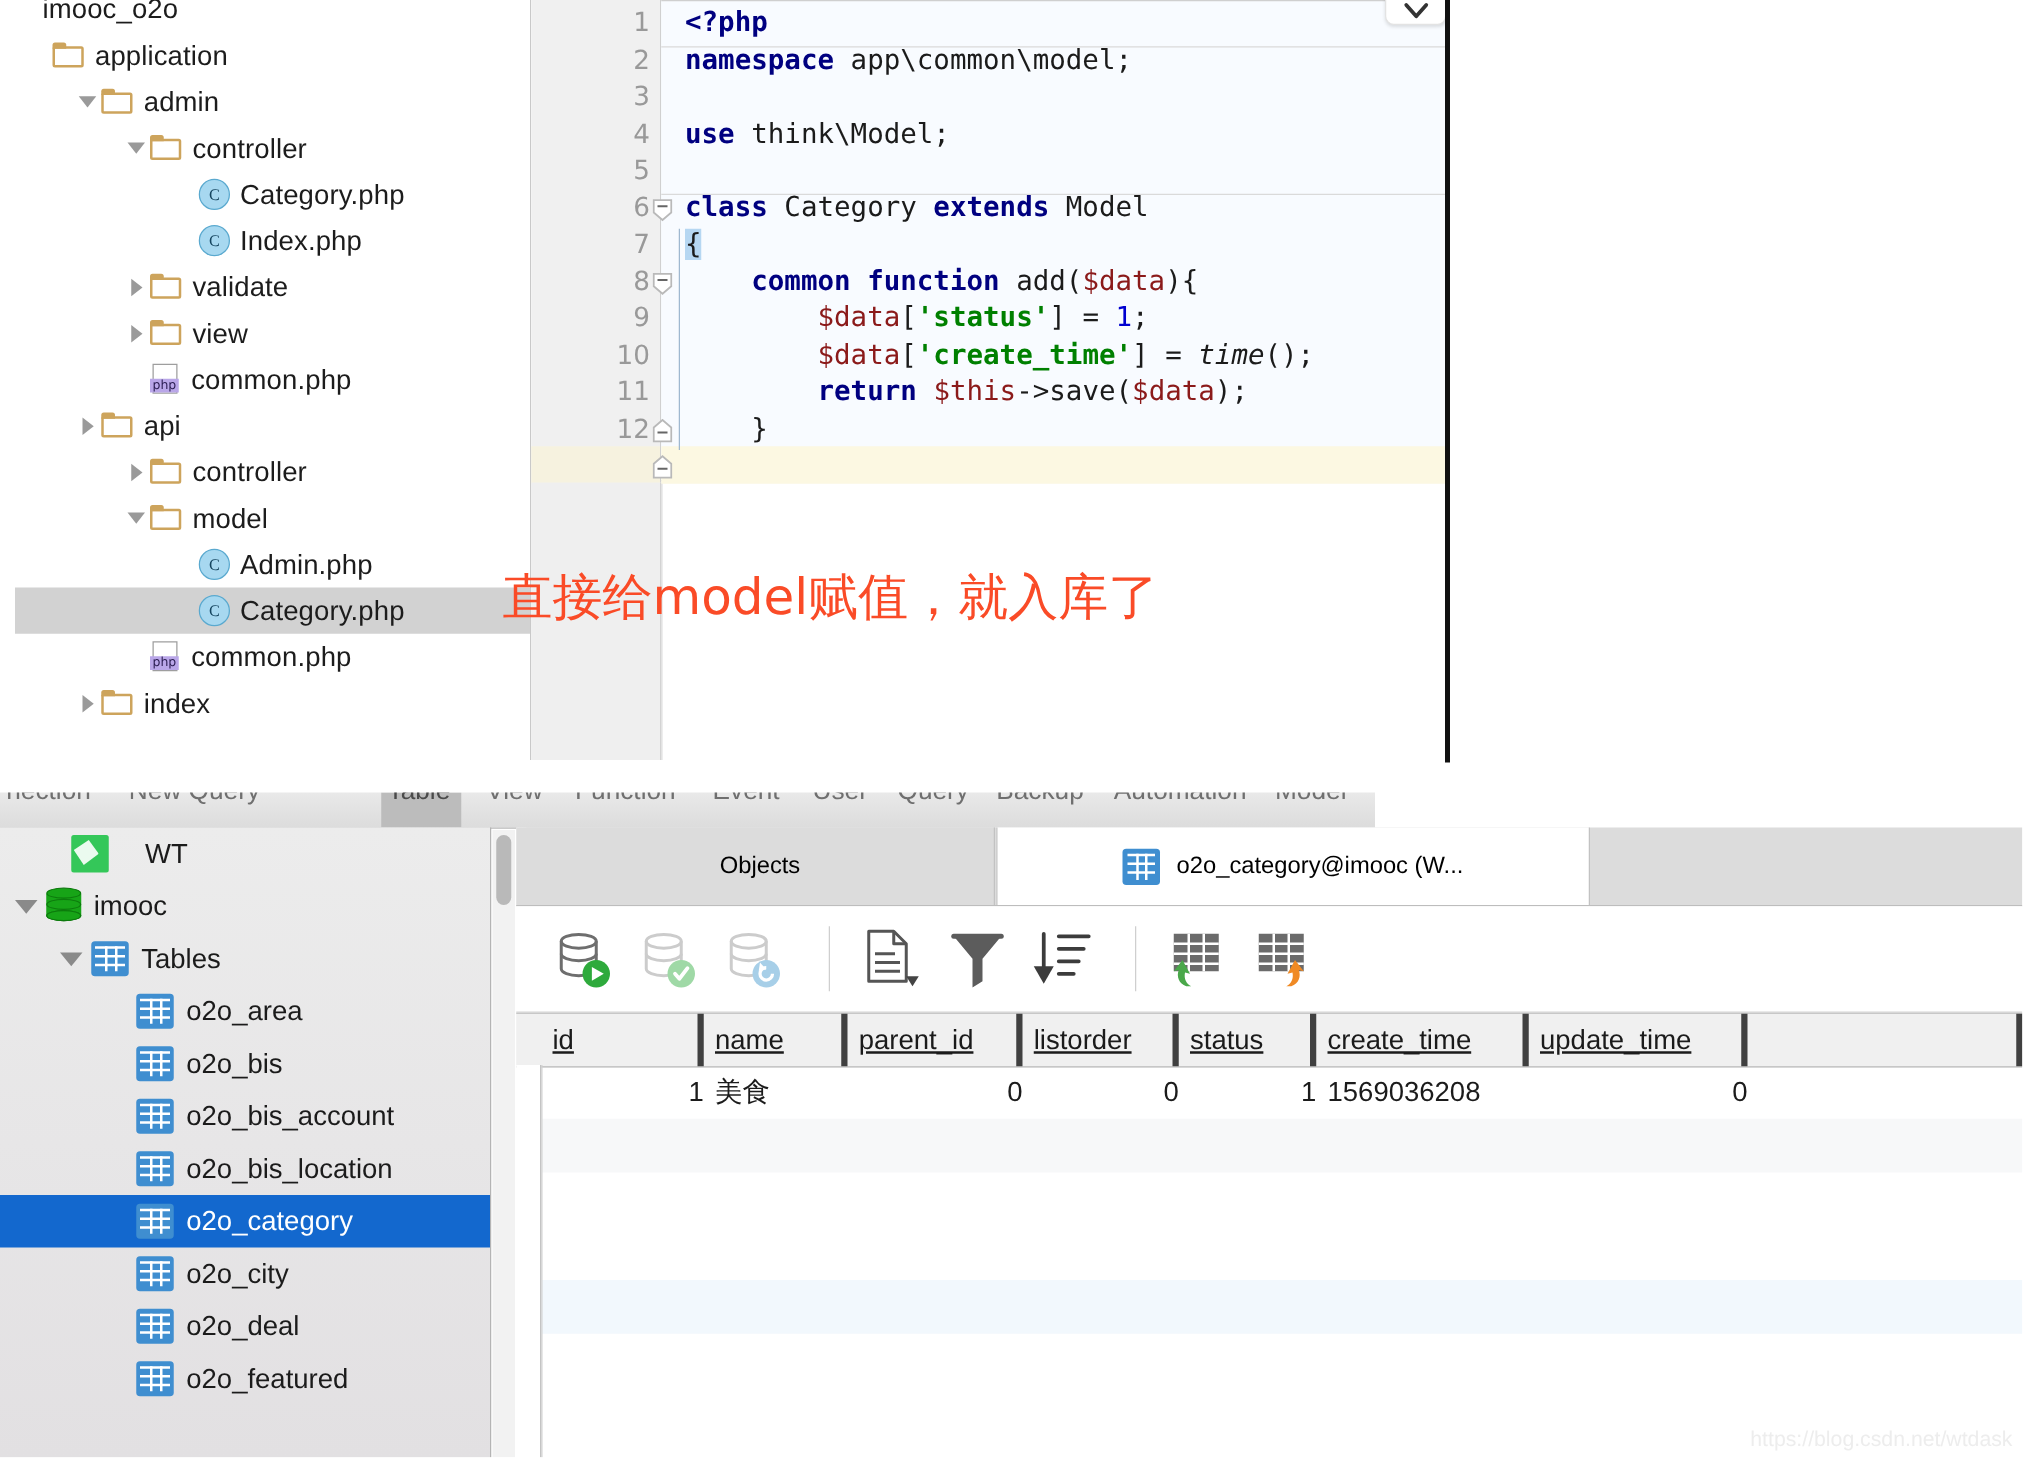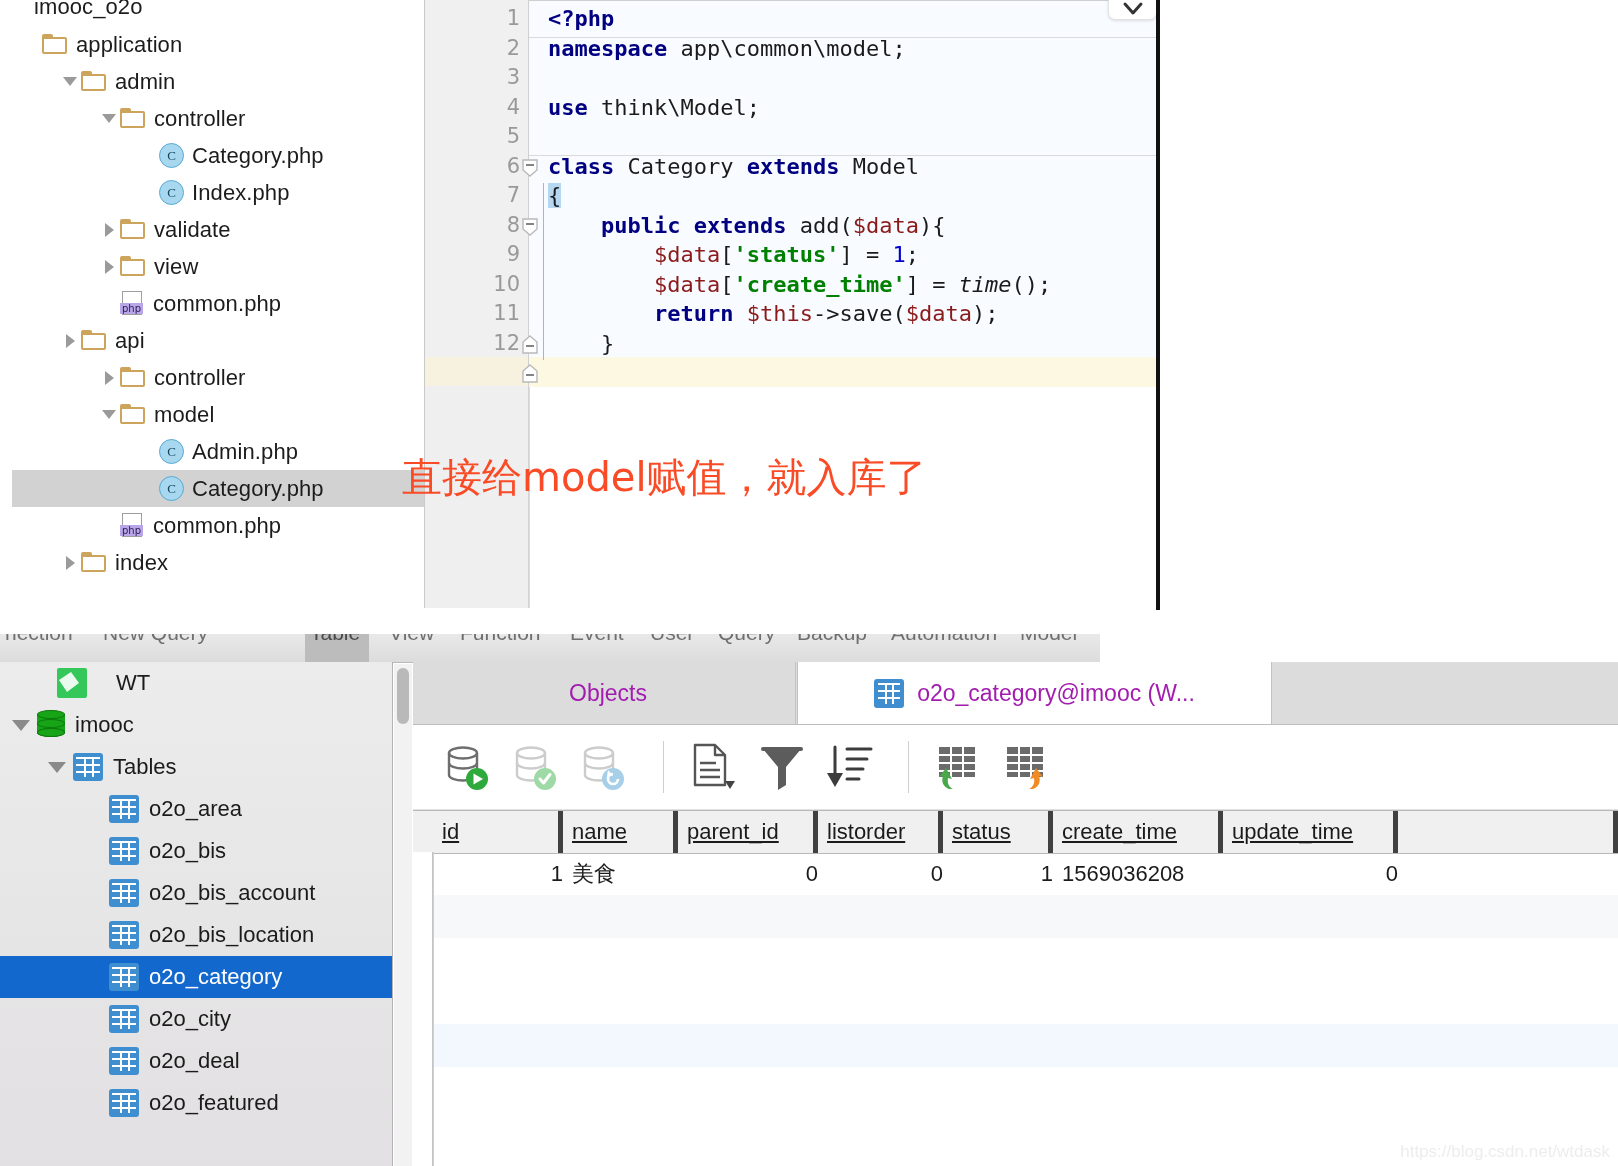--- a/index.html
+++ b/index.html
@@ -84,21 +84,21 @@
   .ico-db{width:28px;height:30px;flex:0 0 28px;margin-right:10px;position:relative;}
   .ico-db i{position:absolute;left:0;width:28px;height:9px;background:#17a417;border-radius:50%;border:1px solid #0d7a0d;box-sizing:border-box;}
   .ico-tbl{width:30px;height:28px;flex:0 0 30px;margin-right:10px;background:#3f8ed0;
       border-radius:3px;position:relative;overflow:hidden;box-sizing:border-box;padding:3px;}
   .ico-tbl b{position:absolute;background:#fff;}
   #nv-scroll{position:absolute;left:394px;top:52px;width:18px;bottom:0;background:#f2f2f2;}
   #nv-scroll i{position:absolute;left:3px;top:4px;width:12px;height:56px;background:#b9b9b9;border-radius:6px;}
   #nv-right{position:absolute;left:413px;top:50px;right:0;bottom:0;background:#fff;}
   #tabbar{position:absolute;left:0;top:0;right:0;height:62px;background:#dcdcdc;border-bottom:1px solid #bdbdbd;}
   .tab{position:absolute;top:0;height:62px;display:flex;align-items:center;justify-content:center;
-      font-size:23px;color:#a21caf;box-sizing:border-box;}
+      font-size:19px;color:#000000;box-sizing:border-box;}
   .tab.inactive{background:#dcdcdc;border-right:1px solid #c2c2c2;}
   .tab.active{background:#fff;border-left:1px solid #c2c2c2;border-right:1px solid #c2c2c2;}
   .tab .tabicon{width:30px;height:29px;margin-right:13px;background:#3f8ed0;border-radius:3px;position:relative;overflow:hidden;}
   .tab .tabicon b{position:absolute;background:#fff;}
   #gridtoolbar{position:absolute;left:0;top:63px;right:0;height:84px;background:#fff;border-bottom:1px solid #e2e2e2;}
   .tbsep{position:absolute;top:16px;width:1px;height:52px;background:#cfcfcf;}
   .tbicon{position:absolute;top:16px;width:54px;height:52px;}
   #grid{position:absolute;left:0;top:148px;right:0;bottom:0;background:#fff;}
   #grid-head{position:absolute;left:0;top:0;right:0;height:42px;background:#f0f0f0;
       border-top:1px solid #b9b9b9;border-bottom:1px solid #b9b9b9;}
@@ -243,21 +243,21 @@
     <div id="gutter-lower"></div>
     <div id="belowcode"></div>
     <div id="code-pane">
         <div class="cline" style="top: 6px; padding-left: 18px;"><span class="t kw">&lt;?php</span></div>
         <div class="cline" style="top: 35.5px; padding-left: 18px;"><span class="t kw">namespace</span><span class="t plain"> app\common\model;</span></div>
         <div class="cline" style="top: 65px; padding-left: 18px;"></div>
         <div class="cline" style="top: 94.5px; padding-left: 18px;"><span class="t kw">use</span><span class="t plain"> think\Model;</span></div>
         <div class="cline" style="top: 124px; padding-left: 18px;"></div>
         <div class="cline" style="top: 153.5px; padding-left: 18px;"><span class="t kw">class</span><span class="t plain"> Category </span><span class="t kw">extends</span><span class="t plain"> Model</span></div>
         <div class="cline" style="top: 183px; padding-left: 18px;"><span class="t selbg">{</span></div>
-        <div class="cline" style="top: 212.5px; padding-left: 18px;"><span class="t plain">    </span><span class="t kw">public extends</span><span class="t plain"> add(</span><span class="t var">$data</span><span class="t plain">){</span></div>
+        <div class="cline" style="top: 212.5px; padding-left: 18px;"><span class="t plain">    </span><span class="t kw">common function</span><span class="t plain"> add(</span><span class="t var">$data</span><span class="t plain">){</span></div>
         <div class="cline" style="top: 242px; padding-left: 18px;"><span class="t plain">        </span><span class="t var">$data</span><span class="t plain">[</span><span class="t str">'status'</span><span class="t plain">] = </span><span class="t num">1</span><span class="t plain">;</span></div>
         <div class="cline" style="top: 271.5px; padding-left: 18px;"><span class="t plain">        </span><span class="t var">$data</span><span class="t plain">[</span><span class="t str">'create_time'</span><span class="t plain">] = </span><span class="t fn">time</span><span class="t plain">();</span></div>
         <div class="cline" style="top: 301px; padding-left: 18px;"><span class="t plain">        </span><span class="t kw">return</span><span class="t plain"> </span><span class="t var">$this</span><span class="t plain">-&gt;save(</span><span class="t var">$data</span><span class="t plain">);</span></div>
         <div class="cline" style="top: 330.5px; padding-left: 18px;"><span class="t plain">    }</span></div>
         <div class="cline" style="top: 360px; padding-left: 18px;"><span class="t selbg">}</span></div>
       </div>
     <div class="codeblockborder"></div>
     <div id="chevron-btn">
       <svg width="26" height="20" viewBox="0 0 26 20">
           <polyline points="5,5 13,14 21,5" fill="none" stroke="#333" stroke-width="3" stroke-linecap="round" stroke-linejoin="round"></polyline>

